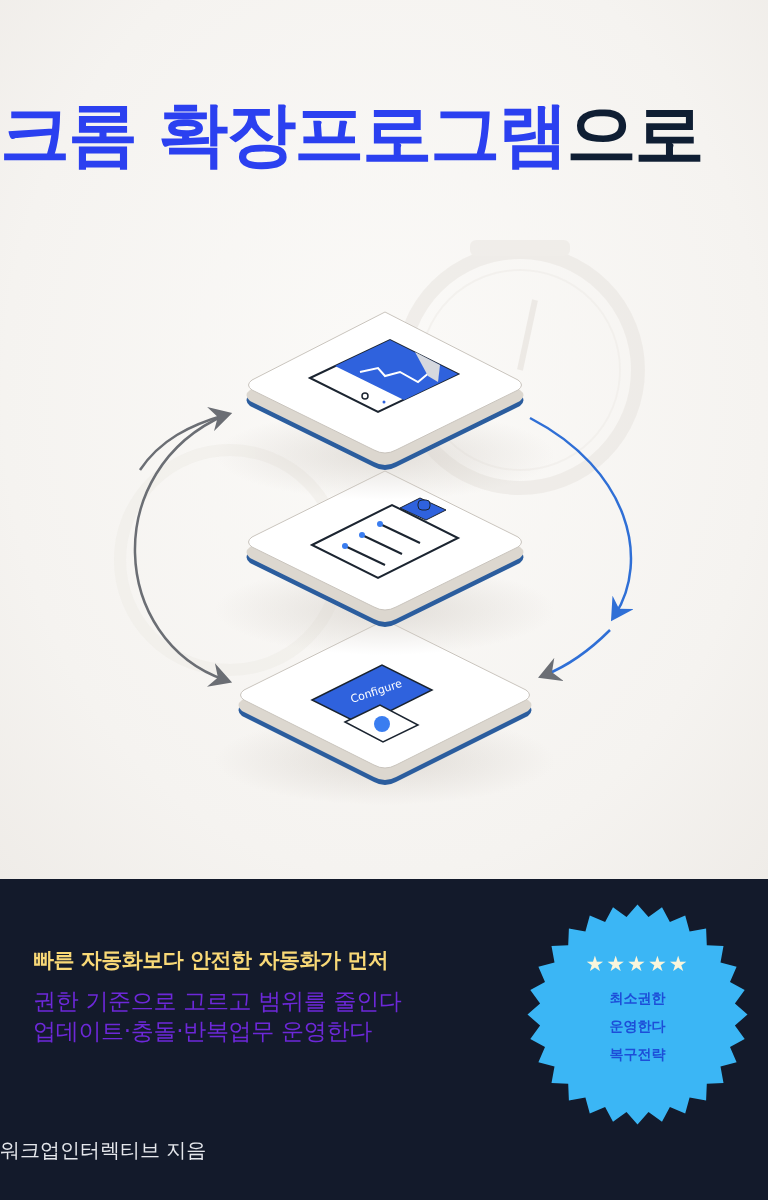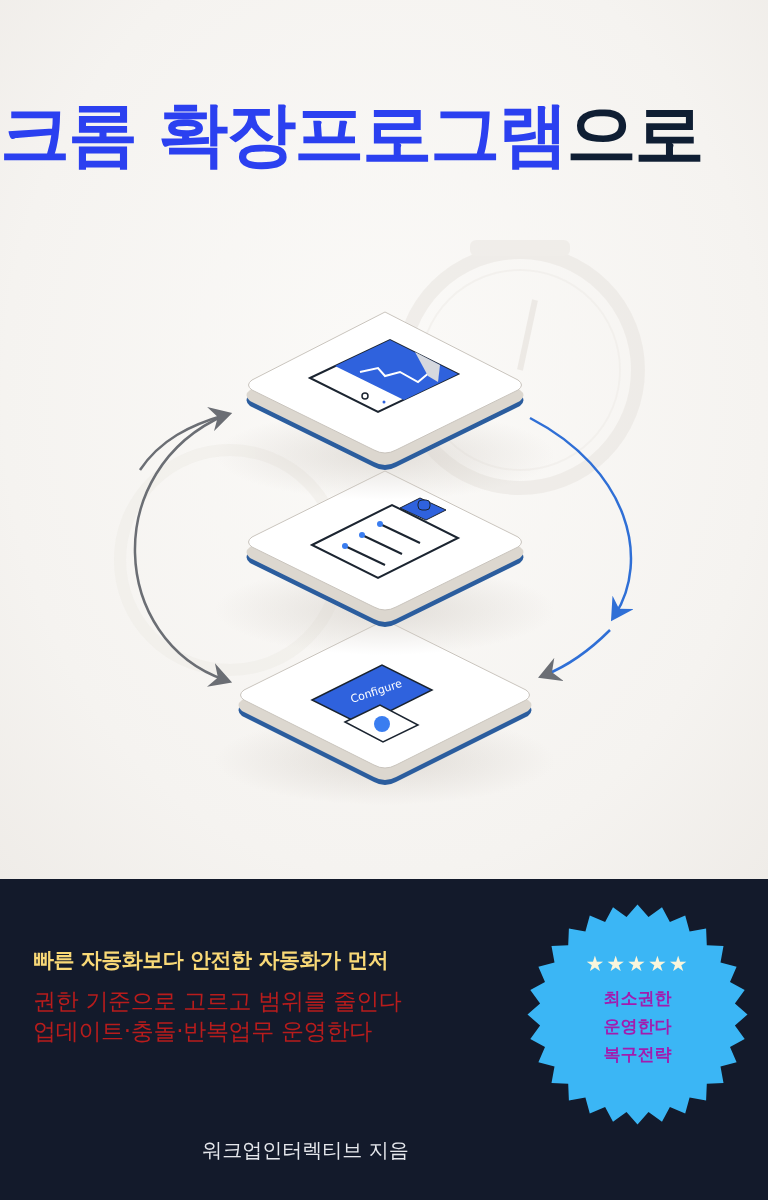--- a/index.html
+++ b/index.html
@@ -31,33 +31,33 @@
       position: absolute; left: 0; top: 879px; width: 768px; height: 321px;
       background: #131a2b;
     }
     .tagline {
       position: absolute; left: 33px; top: 946px;
       color: #f9d977; font-weight: bold; font-size: 21px;
       white-space: nowrap; letter-spacing: -0.5px;
     }
     .sub {
       position: absolute; left: 33px;
-      color: #b91c1c; font-size: 23px; white-space: nowrap; letter-spacing: -0.3px;
+      color: #6d28d9; font-size: 23px; white-space: nowrap; letter-spacing: -0.3px;
     }
     .sub1 { top: 986px; }
     .sub2 { top: 1016px; }
     .badge { position: absolute; left: 525px; top: 902px; width: 225px; height: 225px; }
     .badge-text {
       position: absolute; left: 525px; top: 902px; width: 225px; height: 225px;
       display: flex; flex-direction: column; align-items: center; justify-content: center;
     }
     .stars { color: #fbf6dc; font-size: 21px; letter-spacing: 2px; margin-bottom: 8px; margin-top: -10px; }
-    .badge-line { color: #a21caf; font-weight: bold; font-size: 17px; line-height: 28px; }
+    .badge-line { color: #1d4ed8; font-weight: bold; font-size: 14px; line-height: 28px; }
     .author {
-      position: absolute; left: 0; top: 1137px; width: 611px; text-align: center;
+      position: absolute; left: 0; top: 1137px; width: 611px; text-align: left;
       color: #e5e7ec; font-size: 20px;
     }
   </style>
 </head>
 <body>
 
 <div class="top">
   <div class="title">
     <span class="line1"><span class="blue">크롬 확장프로그램</span><span class="dark">으로</span></span>
   </div>

